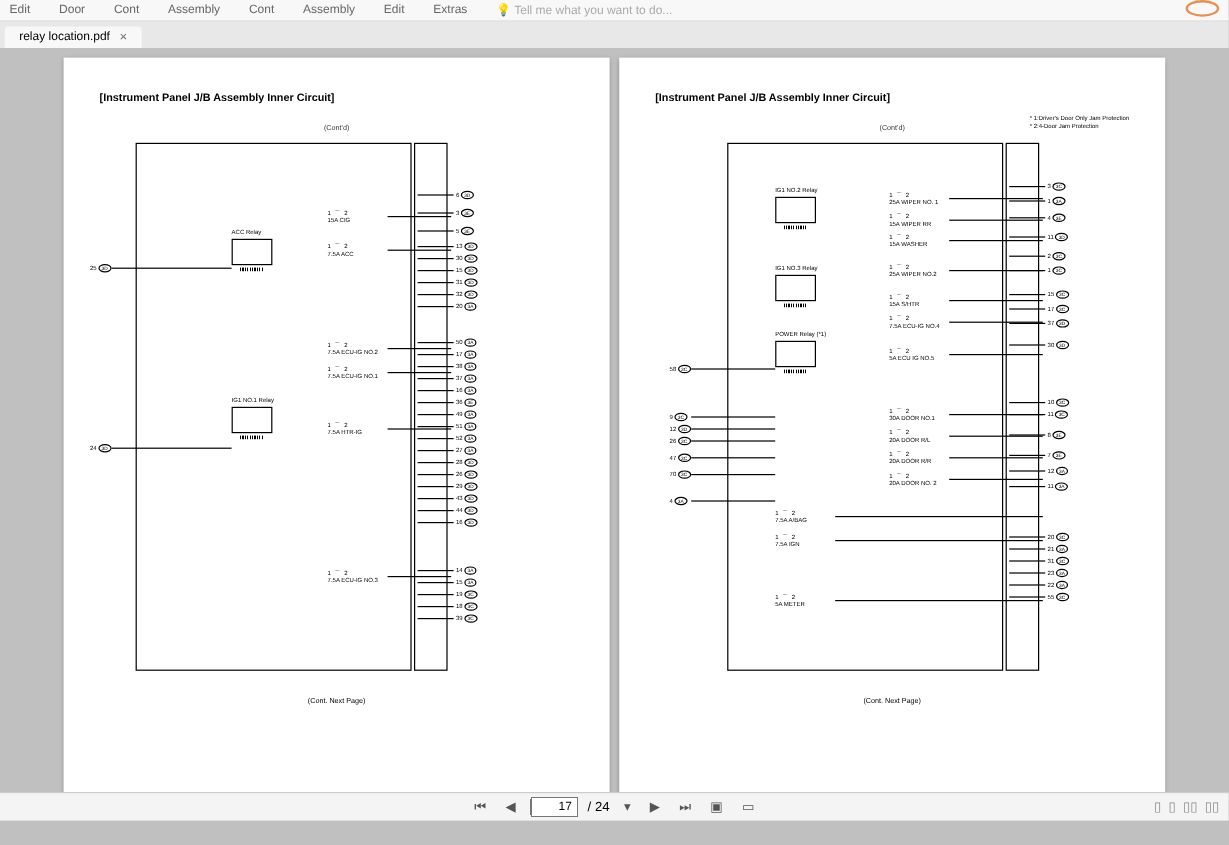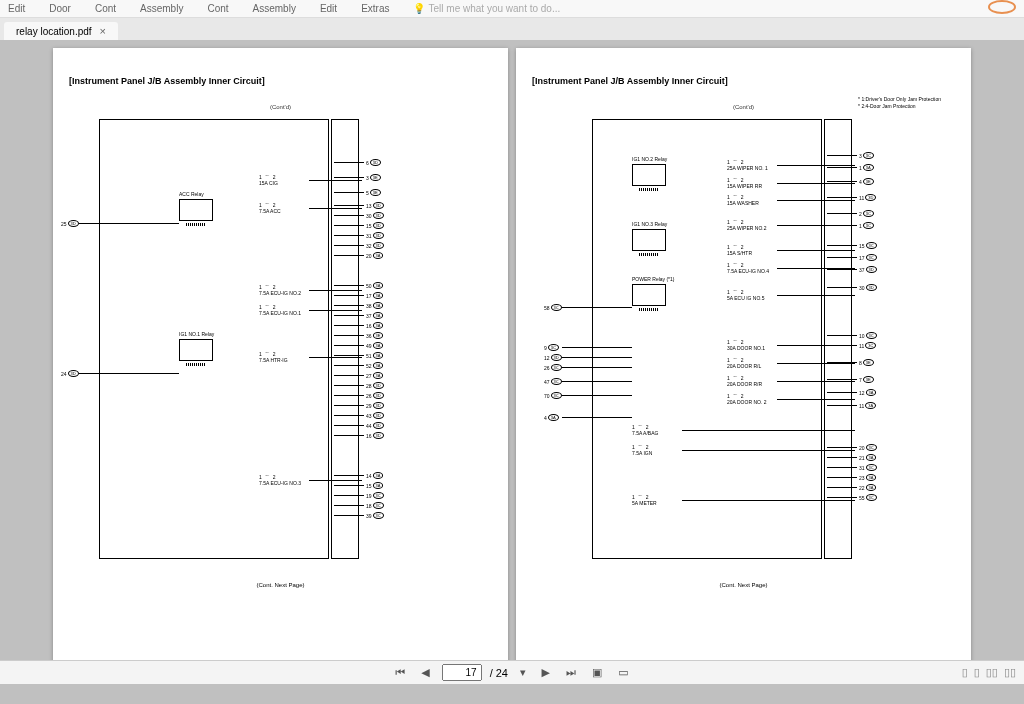--- a/index.html
+++ b/index.html
@@ -3,24 +3,24 @@
 <meta charset="utf-8">
 <style>
 *{box-sizing:border-box;margin:0;padding:0}
 body{font-family:Arial,sans-serif;background:#c0c0c0;overflow:hidden}
 .menubar{height:18px;background:#f8f8f8;display:flex;align-items:center;padding:0 8px;font-size:10px;color:#666;gap:24px;border-bottom:1px solid #ddd}
 .menubar span{cursor:pointer}
 .tellme{color:#aaa;}
 .tellme::before{content:"💡 ";font-style:normal}
 .orange-circle{position:absolute;right:8px;top:0;width:28px;height:14px;border:2px solid #e89050;border-radius:50%}
 .tabbar{height:22px;background:#e8e8e8;display:flex;align-items:flex-end;padding-left:4px}
-.tab{background:#f8f8f8;padding:3px 12px;font-size:10px;display:flex;align-items:center;gap:8px;border-top-left-radius:3px;border-top-right-radius:3px}
+.tab{background:#f8f8f8;padding:3px 12px;font-size:10px;display:flex;align-items:flex-start;gap:8px;border-top-left-radius:3px;border-top-right-radius:3px}
 .tab .close{font-size:11px;color:#666;cursor:pointer}
 .viewer{height:620px;background:#c0c0c0;display:flex;gap:8px;justify-content:center;padding:8px 16px;overflow:hidden}
-.page{background:#fff;width:455px;height:640px;box-shadow:0 1px 4px rgba(0,0,0,.3);padding:28px 16px;position:relative}
+.page{background:#fff;width:455px;height:640px;box-shadow:0 1px 4px rgba(0,0,0,.3);padding:28px 30px;position:relative}
 .page-title{font-size:9px;font-weight:bold;margin-bottom:18px}
 .contd{text-align:center;font-size:6px;color:#333;margin-bottom:4px}
 .notes{position:absolute;right:30px;top:48px;font-size:5px;line-height:1.3}
 .diagram{position:relative;width:100%;height:460px;font-size:5px}
 .box-outer{position:absolute;border:1px solid #000}
 .relay{position:absolute;border:1px solid #000;width:34px;height:22px}
 .relay::after{content:"";position:absolute;bottom:-6px;left:6px;width:20px;height:3px;background:repeating-linear-gradient(90deg,#000 0,#000 1px,transparent 1px,transparent 2px)}
 .relay-label{position:absolute;font-size:5px;white-space:nowrap}
 .fuse{position:absolute;font-size:5px;white-space:nowrap}
 .fuse::before{content:"1⌒2";font-size:5px;display:block;letter-spacing:3px}

